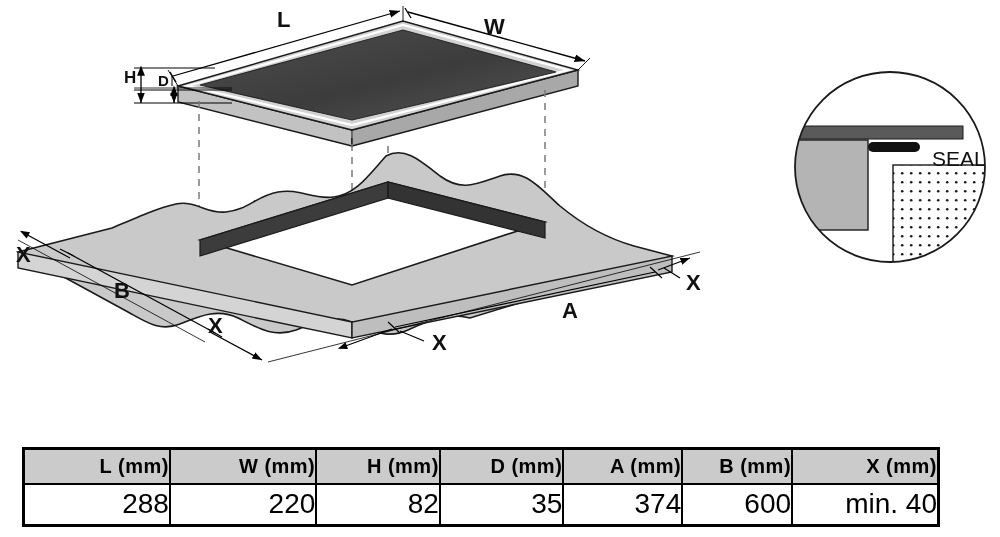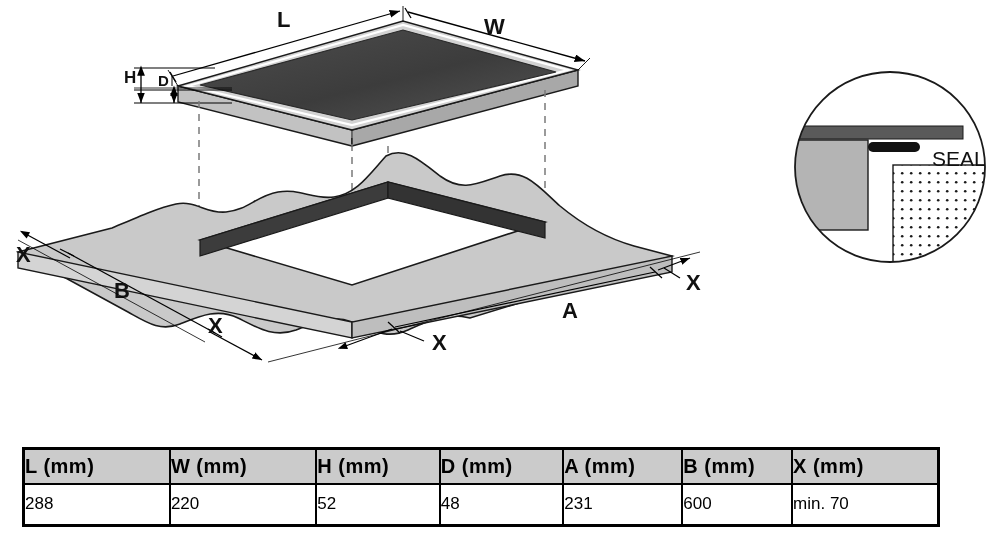--- a/index.html
+++ b/index.html
@@ -42,36 +42,36 @@
     height: 81px;
   }
   table.spec {
     border-collapse: collapse;
     width: 918px;
     table-layout: fixed;
     border: 3px solid #000000;
   }
   table.spec th, table.spec td {
     border: 2px solid #000000;
-    text-align: left;
+    text-align: right;
     font-family: "Liberation Sans", sans-serif;
     color: #000000;
     padding: 0;
   }
   table.spec th {
     background: #cbcbcb;
     height: 35px;
     font-size: 20px;
     font-weight: bold;
     letter-spacing: 0.5px;
   }
   table.spec td {
     background: #ffffff;
     height: 42px;
-    font-size: 17px;
+    font-size: 28px;
     font-weight: normal;
   }
 </style>
 </head>
 <body>
 
 <div id="root">
 
   <svg id="diagram-svg" viewBox="0 0 1000 440">
     <defs>
@@ -229,23 +229,23 @@
           <th style="width:13.5%">D (mm)</th>
           <th style="width:13.0%">A (mm)</th>
           <th style="width:12.0%">B (mm)</th>
           <th style="width:16.0%">X (mm)</th>
         </tr>
       </thead>
       <tbody>
         <tr>
           <td>288</td>
           <td>220</td>
-          <td>52</td>
-          <td>48</td>
-          <td>231</td>
+          <td>82</td>
+          <td>35</td>
+          <td>374</td>
           <td>600</td>
-          <td>min. 70</td>
+          <td>min. 40</td>
         </tr>
       </tbody>
     </table>
   </div>
 
 </div>
 
 </body></html>

